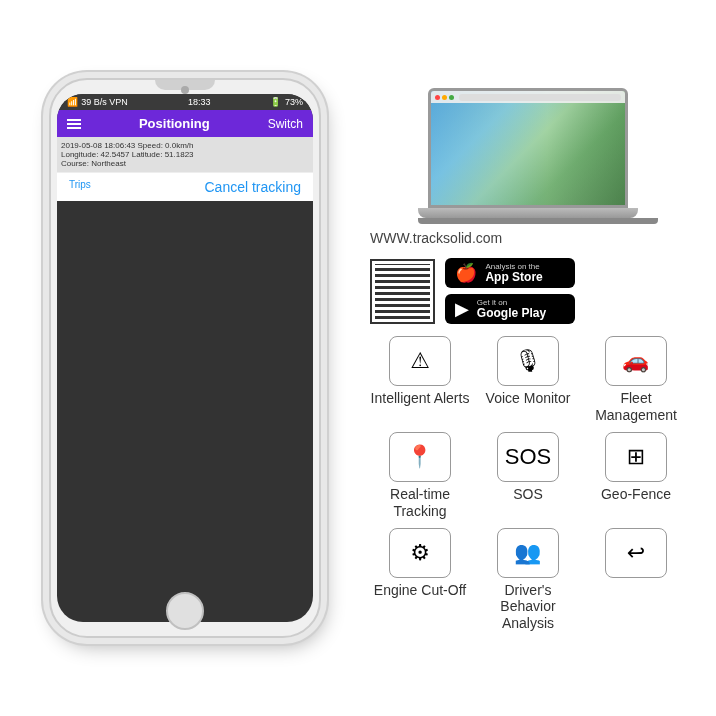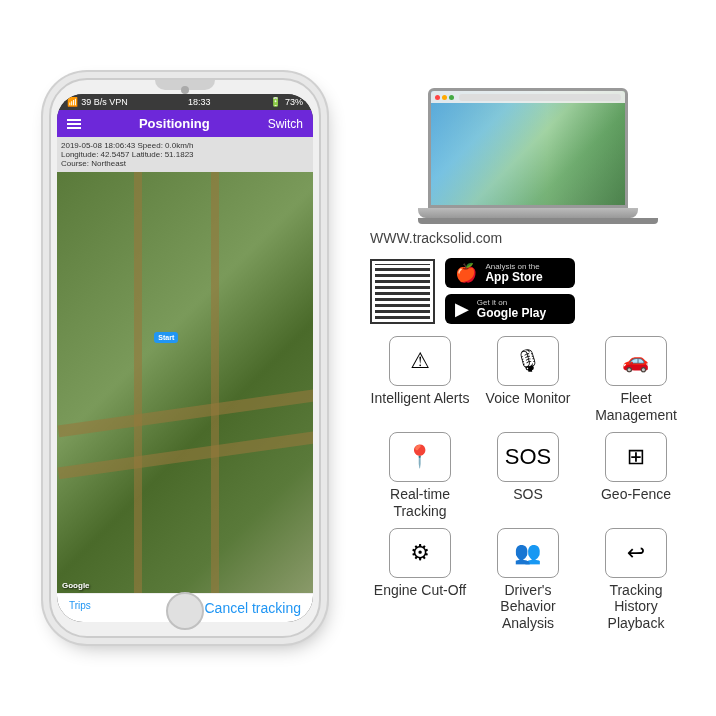--- a/index.html
+++ b/index.html
@@ -347,34 +347,20 @@
           <span class="nav-title">Positioning</span>
           <span class="nav-switch">Switch</span>
         </div>
 
         <div class="gps-info">
           <div>2019-05-08 18:06:43  Speed: 0.0km/h</div>
           <div>Longitude: 42.5457  Latitude: 51.1823</div>
           <div>Course:  Northeast</div>
         </div>
 
-        <div class="map-area">
-          <div class="map-overlay"></div>
-
-          <div class="road-h" style="top:55%;left:0;right:0;transform:rotate(-8deg);width:120%;"></div>
-          <div class="road-h" style="top:65%;left:0;right:0;width:120%;transform:rotate(-8deg);"></div>
-          <div class="road-v" style="left:30%;top:0;bottom:0;height:100%;"></div>
-          <div class="road-v" style="left:60%;top:0;bottom:0;height:100%;"></div>
-
-          <div style="position:absolute;top:38%;left:38%;">
-            <div class="map-pin-label">Start</div>
-          </div>
-
-          <div class="google-label">Google</div>
-        </div>
 
         <div class="bottom-bar">
           <span class="bottom-trips">Trips</span>
           <span class="bottom-cancel">Cancel tracking</span>
         </div>
       </div>
       <div class="phone-home-btn"></div>
     </div>
   </div>
 
@@ -455,17 +441,16 @@
         <div class="feature-item">
           <div class="feature-icon-box">⚙</div>
           <div class="feature-label">Engine Cut-Off</div>
         </div>
         <div class="feature-item">
           <div class="feature-icon-box">👥</div>
           <div class="feature-label">Driver's Behavior Analysis</div>
         </div>
         <div class="feature-item">
           <div class="feature-icon-box">↩</div>
-          <div class="feature-label">Tracking History Playback</div>
         </div>
       </div>
   </div>
 </div>
 
 </body></html>

